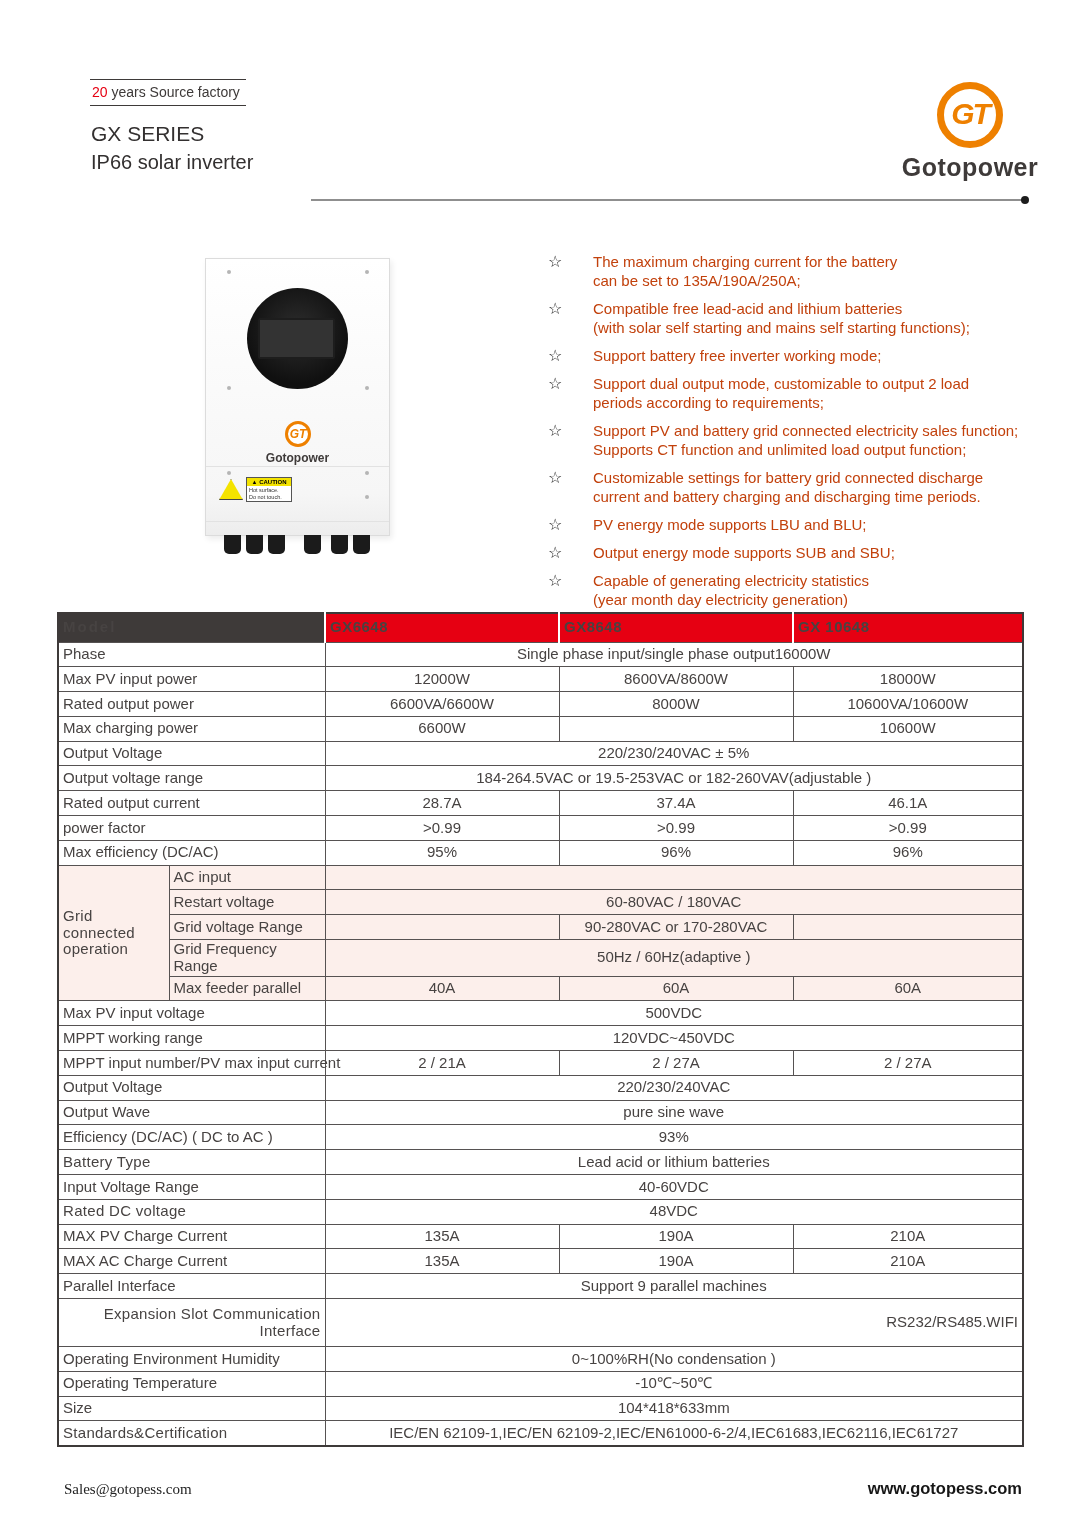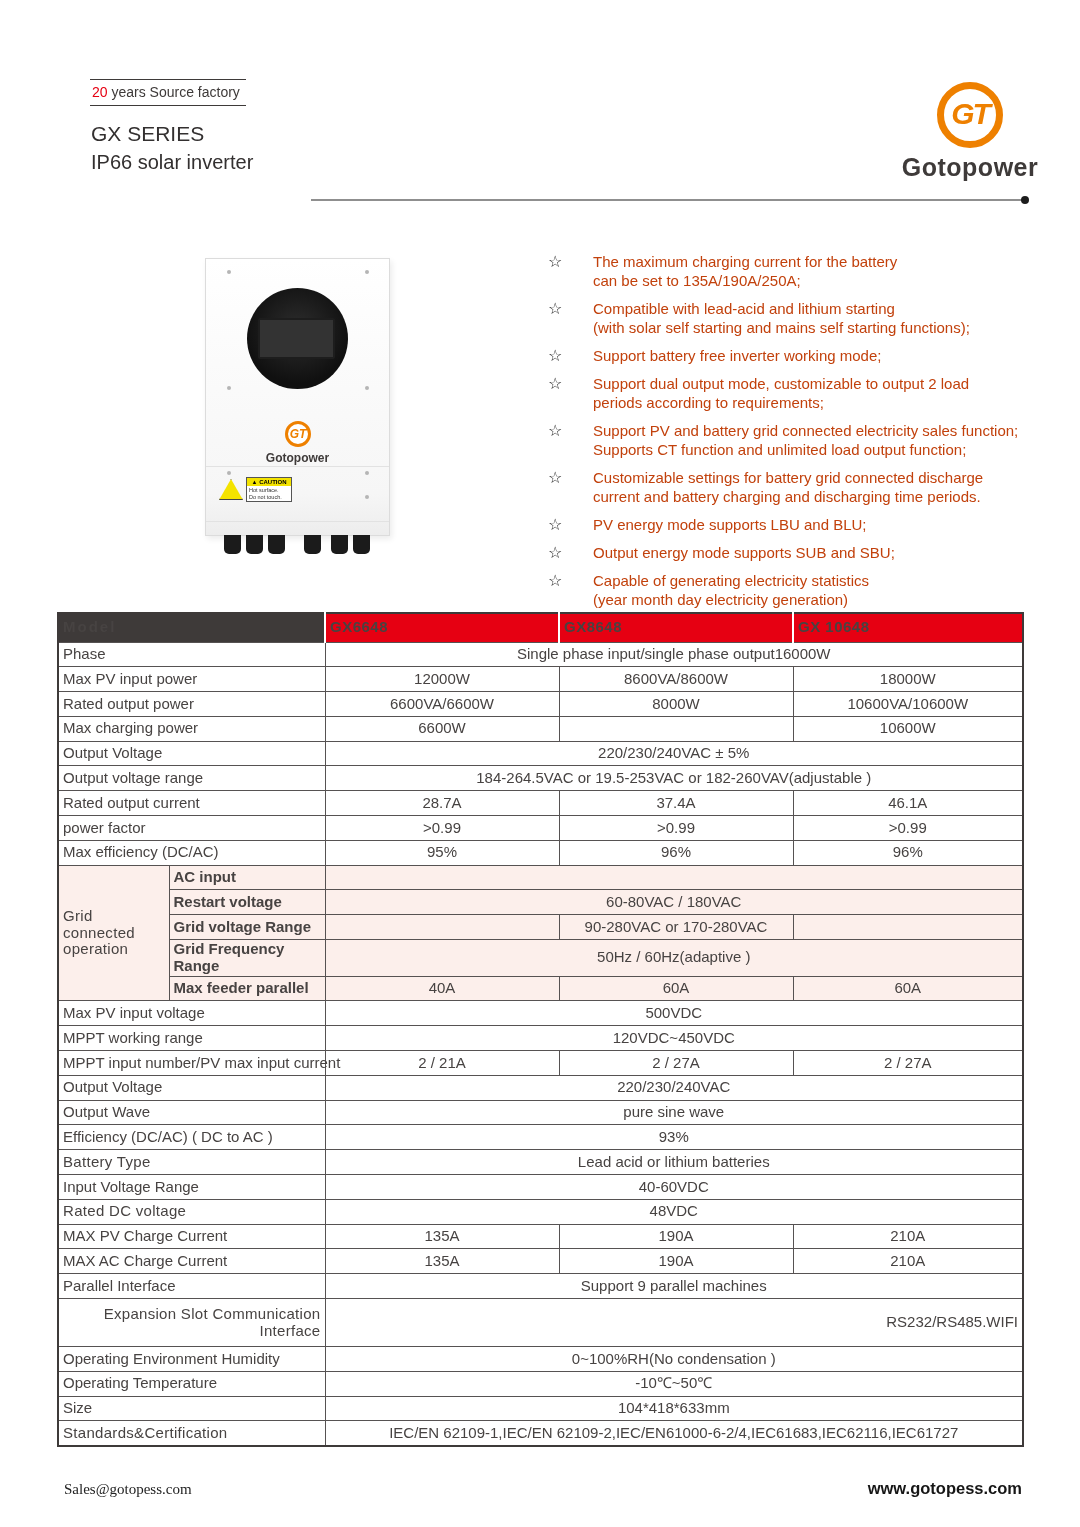--- a/index.html
+++ b/index.html
@@ -63,21 +63,21 @@
   .spec th, .spec td { border: 1px solid #565252; height: 24.8px; padding: 1px 4px;
                        font-size: 15px; color: #474342; line-height: 1.12; }
   .spec th { height: 29px; }
   .model-th { background: #3e3a39; color: #fff; text-align: left; padding-left: 11px;
               font-size: 16px; font-weight: bold; letter-spacing: 2px; }
   .red-th { background: #e60012; color: #fff; font-weight: bold; font-size: 15px;
             letter-spacing: 0.5px; border-left: 2px solid #fff !important; text-align: left; }
   .lbl { text-align: left; padding-left: 9px; font-size: 14px; color: #3e3a39; margin-left: 23px; }
   .geo { font-size: 14.5px; letter-spacing: 0.3px; }
   .sm  { font-size: 12.5px; white-space: nowrap; }
-  .sub-lbl { text-align: left; padding-left: 7px; font-size: 13.5px; color: #4a4645; font-weight: bold; }
+  .sub-lbl { text-align: left; padding-left: 7px; font-size: 13.5px; color: #4a4645; }
   .val { text-align: center; }
   tr.pink td { background: #fcefeb; }
   tr.tall td { height: 48px; text-align: right; }
 
   
   .footer-email { position: absolute; left: 64px; top: 1481px; font-family: "Liberation Serif", serif;
                   font-size: 15px; color: #222; text-decoration: none; }
   .footer-web { position: absolute; right: 58px; top: 1479px; font-size: 16.5px; font-weight: bold;
                 color: #161616; text-decoration: none; }
 </style>
@@ -136,21 +136,21 @@
   </div>
 
   <ul class="features">
     <li>
         <span class="star">☆</span>
         <span class="ftext">The maximum charging current for the battery
 can be set to 135A/190A/250A;</span>
       </li>
     <li>
         <span class="star">☆</span>
-        <span class="ftext">Compatible with lead-acid and lithium starting
+        <span class="ftext">Compatible free lead-acid and lithium batteries
 (with solar self starting and mains self starting functions);</span>
       </li>
     <li>
         <span class="star">☆</span>
         <span class="ftext">Support battery free inverter working mode;</span>
       </li>
     <li>
         <span class="star">☆</span>
         <span class="ftext">Support dual output mode, customizable to output 2 load
 periods according to requirements;</span>

